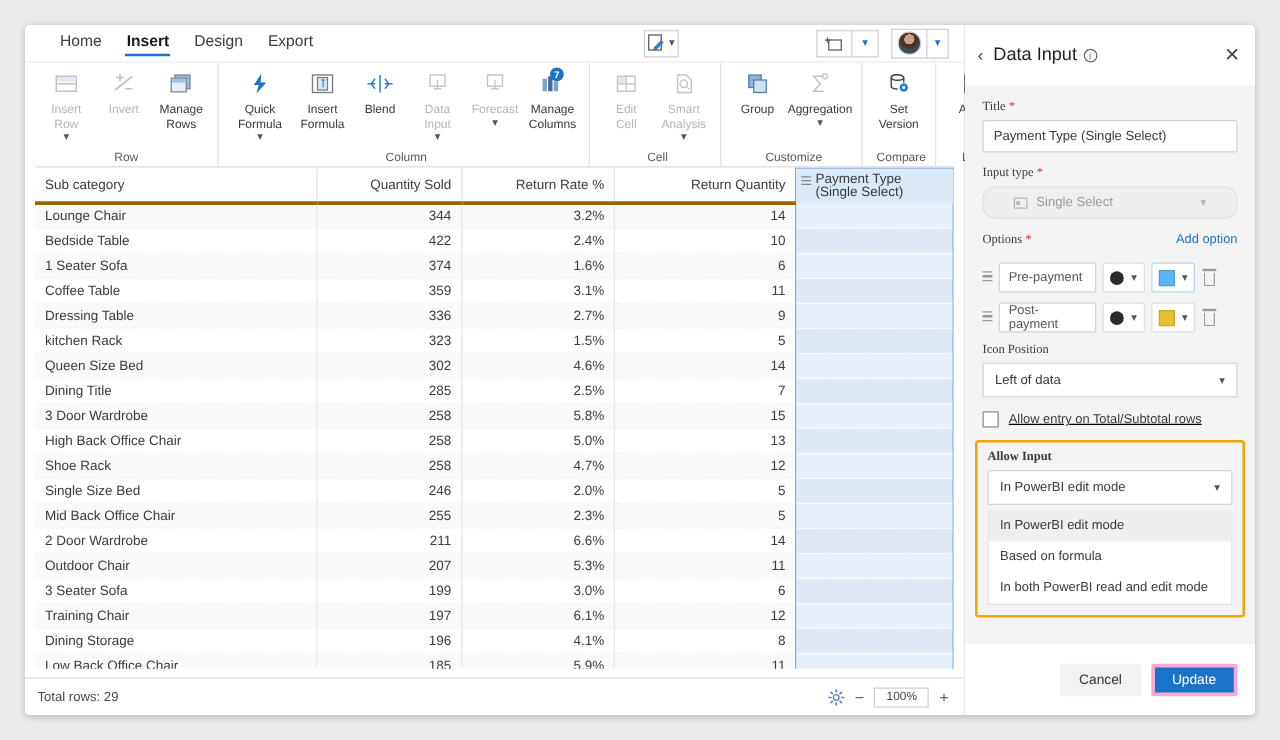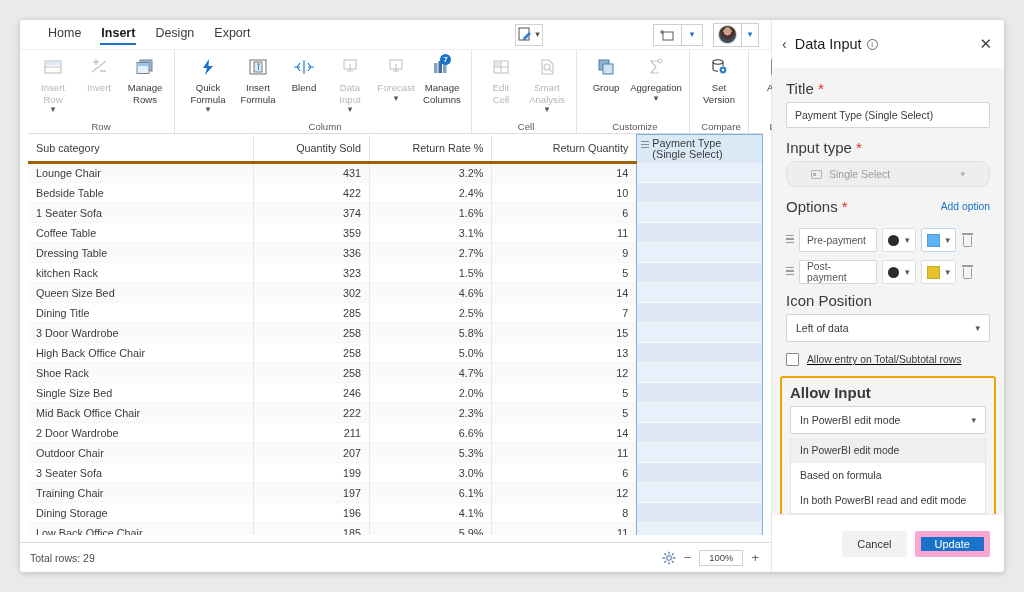--- a/index.html
+++ b/index.html
@@ -206,21 +206,21 @@
     display:inline-block; width:11px; height:11px; border-radius:50%;
     border:1px solid #6a6a6a; font-size:8px; line-height:10px;
     text-align:center; color:#6a6a6a; margin-left:5px; vertical-align:2px;
   }
   .close-ic { margin-left:auto; font-size: 15px; color:#444; cursor:pointer; }
   .panel-body {
     flex: 1; padding: 12px 14px 0 14px;
     overflow: hidden; position: relative;
   }
   .fld-label {
-    font-size: 15px; color: #3a3a3a; margin-bottom: 5px; display:block;
+    font-size: 10px; color: #3a3a3a; margin-bottom: 5px; display:block;font-family:Liberation Serif, serif;
   }
   .req { color: #d93025; }
   .txt-input {
     width: 100%; height: 26px; background:#fff;
     border: 1px solid #d4d4d4; border-radius: 2px;
     font-size: 10.5px; color:#3a3a3a;
     padding: 0 8px; display:flex; align-items:center;
   }
   .sel-disabled {
     width:100%; height:26px; background:#eeeeee;
@@ -290,21 +290,21 @@
     border-top:1px solid #ececec;
     display:flex; align-items:center; justify-content:flex-end;
     gap:8px; padding-right:14px;
   }
   .btn {
     height:26px; min-width:60px; padding:0 14px;
     font-size:11px; border-radius:2px; cursor:pointer;
     display:flex; align-items:center; justify-content:center;
   }
   .btn-secondary { background:#f2f2f2; color:#333; border:1px solid #f2f2f2; }
-  .btn-primary { background:#1a73c8; color:#fff; border:6px solid #f9a8d4; }
+  .btn-primary { background:#1a73c8; color:#fff; border:3px solid #f9a8d4; }
 
   svg { display:block; }
 </style>
 </head>
 <body>
 
 <div id="app">
 
   <div id="left">
 
@@ -585,21 +585,21 @@
                   <span></span>
                 </span>
               <span class="hdr2">Payment Type</span>
               <span class="hdr2">(Single Select)</span>
             </th>
           </tr>
         </thead>
         <tbody id="grid-body">
             <tr>
               <td class="c0">Lounge Chair</td>
-              <td class="c1">431</td>
+              <td class="c1">344</td>
               <td class="c2">3.2%</td>
               <td class="c3">14</td>
               <td class="c4"></td>
             </tr>
             <tr>
               <td class="c0">Bedside Table</td>
               <td class="c1">422</td>
               <td class="c2">2.4%</td>
               <td class="c3">10</td>
               <td class="c4"></td>
@@ -669,21 +669,21 @@
             </tr>
             <tr>
               <td class="c0">Single Size Bed</td>
               <td class="c1">246</td>
               <td class="c2">2.0%</td>
               <td class="c3">5</td>
               <td class="c4"></td>
             </tr>
             <tr>
               <td class="c0">Mid Back Office Chair</td>
-              <td class="c1">222</td>
+              <td class="c1">255</td>
               <td class="c2">2.3%</td>
               <td class="c3">5</td>
               <td class="c4"></td>
             </tr>
             <tr>
               <td class="c0">2 Door Wardrobe</td>
               <td class="c1">211</td>
               <td class="c2">6.6%</td>
               <td class="c3">14</td>
               <td class="c4"></td>

